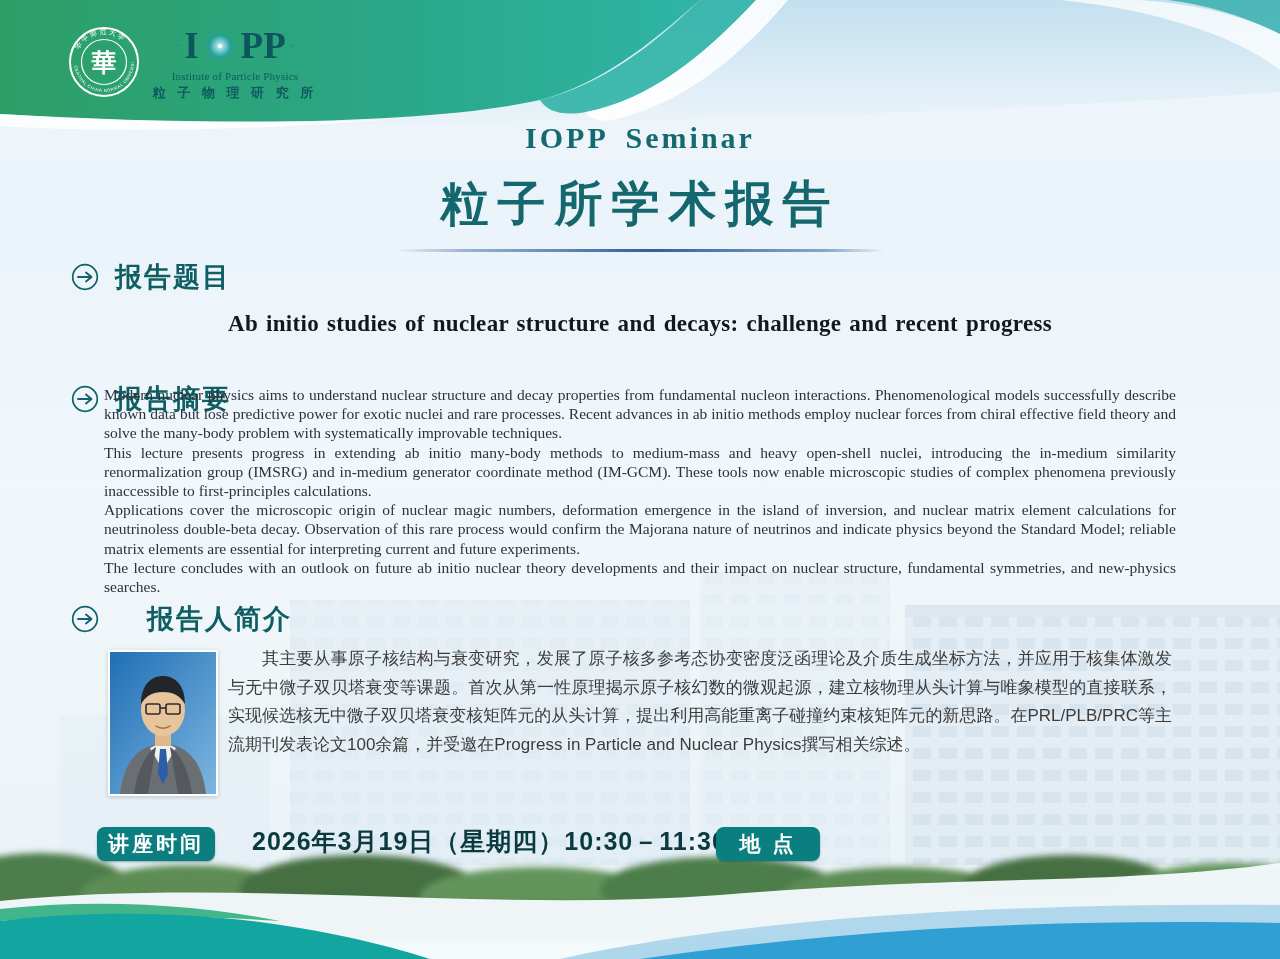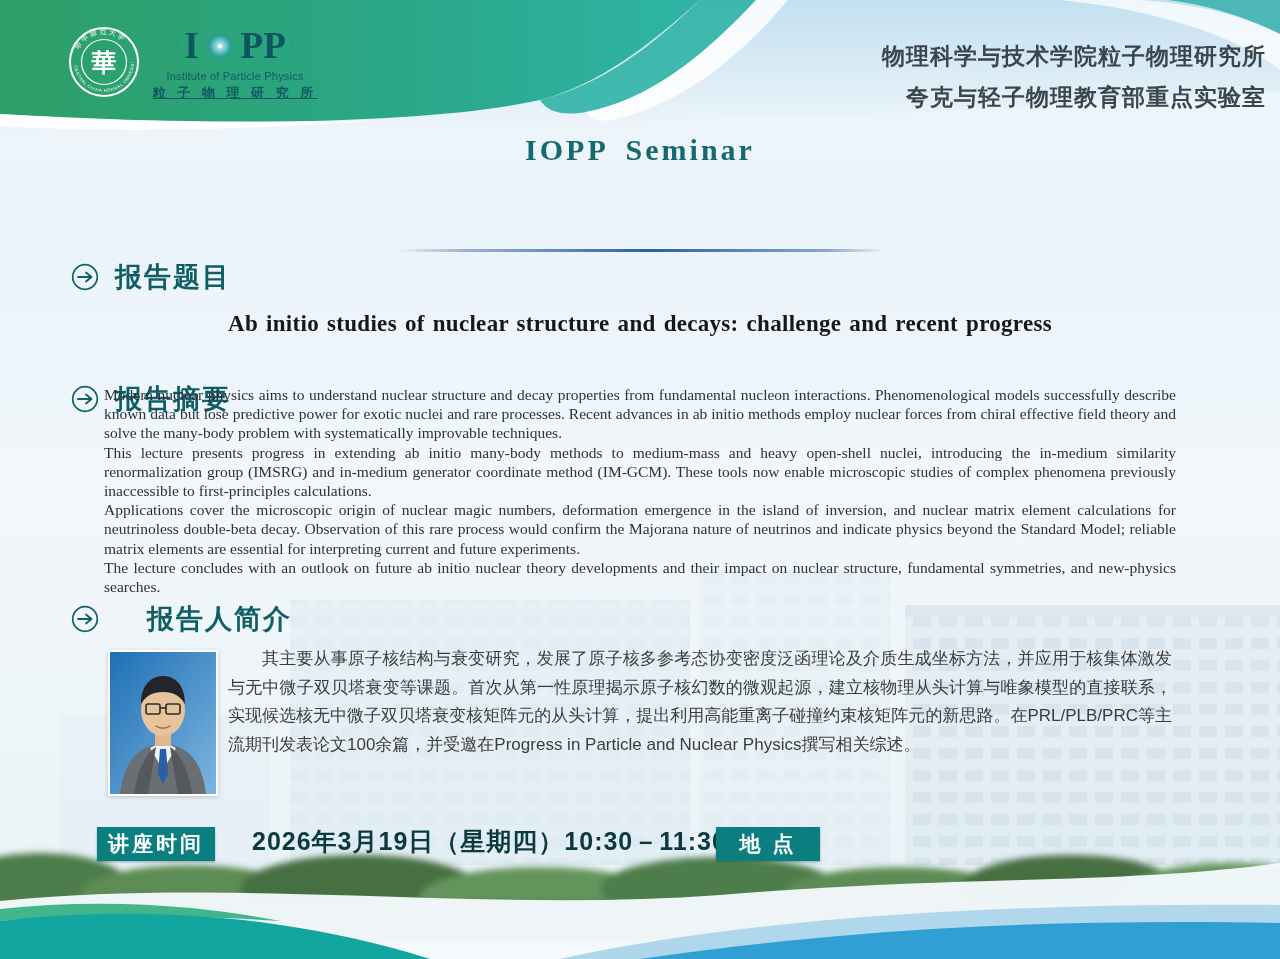--- a/index.html
+++ b/index.html
@@ -13,25 +13,25 @@
 
   
   .header-bg{left:0;top:0;}
   .org-lines{top:36px;right:14px;text-align:right;color:#3a454d;font-weight:700;
     font-size:23px;line-height:41px;letter-spacing:1px;}
   .seal{left:66px;top:24px;}
   .iopp-logo{left:150px;top:26px;width:170px;text-align:center;color:#0d5660;}
   .iopp-row{display:flex;align-items:center;justify-content:center;gap:3px;
     font-family:"Liberation Serif",serif;font-weight:700;font-size:37px;line-height:40px;}
   .iopp-dot{font-size:18px;color:#2b8f96;align-self:center;}
-  .iopp-sub-en{font-size:11px;margin-top:4px;color:#0e5a60;letter-spacing:0.2px;}
-  .iopp-sub-cn{font-size:13px;font-weight:700;margin-top:2px;color:#0e5a60;letter-spacing:4px;text-decoration:underline;}
-
-  
-  .title-en{left:0;top:133px;width:1280px;text-align:center;
+  .iopp-sub-en{font-size:11px;margin-top:4px;color:#0e5a60;letter-spacing:0.2px;font-family:Liberation Serif, serif;}
+  .iopp-sub-cn{font-size:13px;font-weight:700;margin-top:2px;color:#0e5a60;letter-spacing:4px;}
+
+  
+  .title-en{left:0;top:121px;width:1280px;text-align:center;
     font-family:"Liberation Serif",serif;font-weight:700;font-size:30px;
     color:#156a70;letter-spacing:3px;word-spacing:8px;}
   .title-cn{left:0;top:172px;width:1280px;text-align:center;
     font-weight:700;font-size:48px;color:#14686d;letter-spacing:9px;}
   .title-underline{left:395px;top:249px;width:490px;height:3px;border-radius:2px;
     background:linear-gradient(90deg,rgba(110,140,180,0) 0%,#9db3d0 14%,#2f5f9e 52%,#8aa6c8 88%,rgba(110,140,180,0) 100%);}
 
   
   .sec-head{display:flex;align-items:center;gap:15px;left:70px;justify-content:flex-end;}
   .sec-head .label{font-size:27px;font-weight:700;color:#0f5e63;letter-spacing:2px;}
@@ -48,21 +48,21 @@
   .abstract p{margin:0;}
 
   
   .photo{left:108px;top:650px;width:106px;height:142px;border:2px solid #ffffff;
     box-shadow:0 1px 4px rgba(40,60,80,.25);}
   .bio{left:228px;top:645px;width:944px;font-size:17px;line-height:28.6px;
     color:#3c3c3c;text-align:justify;}
   .bio p{margin:0;text-indent:2em;}
 
   
-  .badge{height:34px;border-radius:0;background:#0b7f7f;color:#ffffff;
+  .badge{height:34px;border-radius:8px;background:#0b7f7f;color:#ffffff;
     display:flex;align-items:center;justify-content:center;
     font-size:21px;font-weight:700;letter-spacing:3px;
     box-shadow:0 1px 2px rgba(0,40,40,.35);}
   .badge-time{left:97px;top:827px;width:118px;}
   .badge-loc{left:716px;top:827px;width:104px;}
   .f-text{top:825px;font-size:25px;font-weight:700;color:#0a3a3f;letter-spacing:1px;}
   .f-time{left:252px;} .f-loc{left:866px;}
 
   .watermark{left:0;top:545px;pointer-events:none;}
   .scenery{left:0;bottom:0;pointer-events:none;}
@@ -179,26 +179,23 @@
         </g>
         <circle cx="18" cy="18" r="2" fill="#ffffff"></circle>
       </svg>
       <span>PP</span>
       <span class="iopp-dot">·</span>
     </div>
     <div class="iopp-sub-en">Institute of Particle Physics</div>
     <div class="iopp-sub-cn">粒 子 物 理 研 究 所</div>
   </div>
 
-  <div class="abs org-lines">
-    <div>物理科学与技术学院粒子物理研究所</div>
-    <div>夸克与轻子物理教育部重点实验室</div>
-  </div>
 
   <div class="abs title-en">IOPP Seminar</div>
+  <div class="abs title-cn">粒子所学术报告</div>
   <div class="abs title-underline"></div>
 
   <div class="abs sec-head sec-topic">
     <svg width="30" height="30" viewBox="0 0 30 30">
       <circle cx="15" cy="15" r="12.3" fill="none" stroke="#11616a" stroke-width="1.7"></circle>
       <g fill="none" stroke="#11616a" stroke-width="1.9" stroke-linecap="round" stroke-linejoin="round">
         <path d="M8,15 H21"></path>
           <path d="M16,10.5 L21.5,15 L16,19.5"></path>
       </g>
     </svg>

